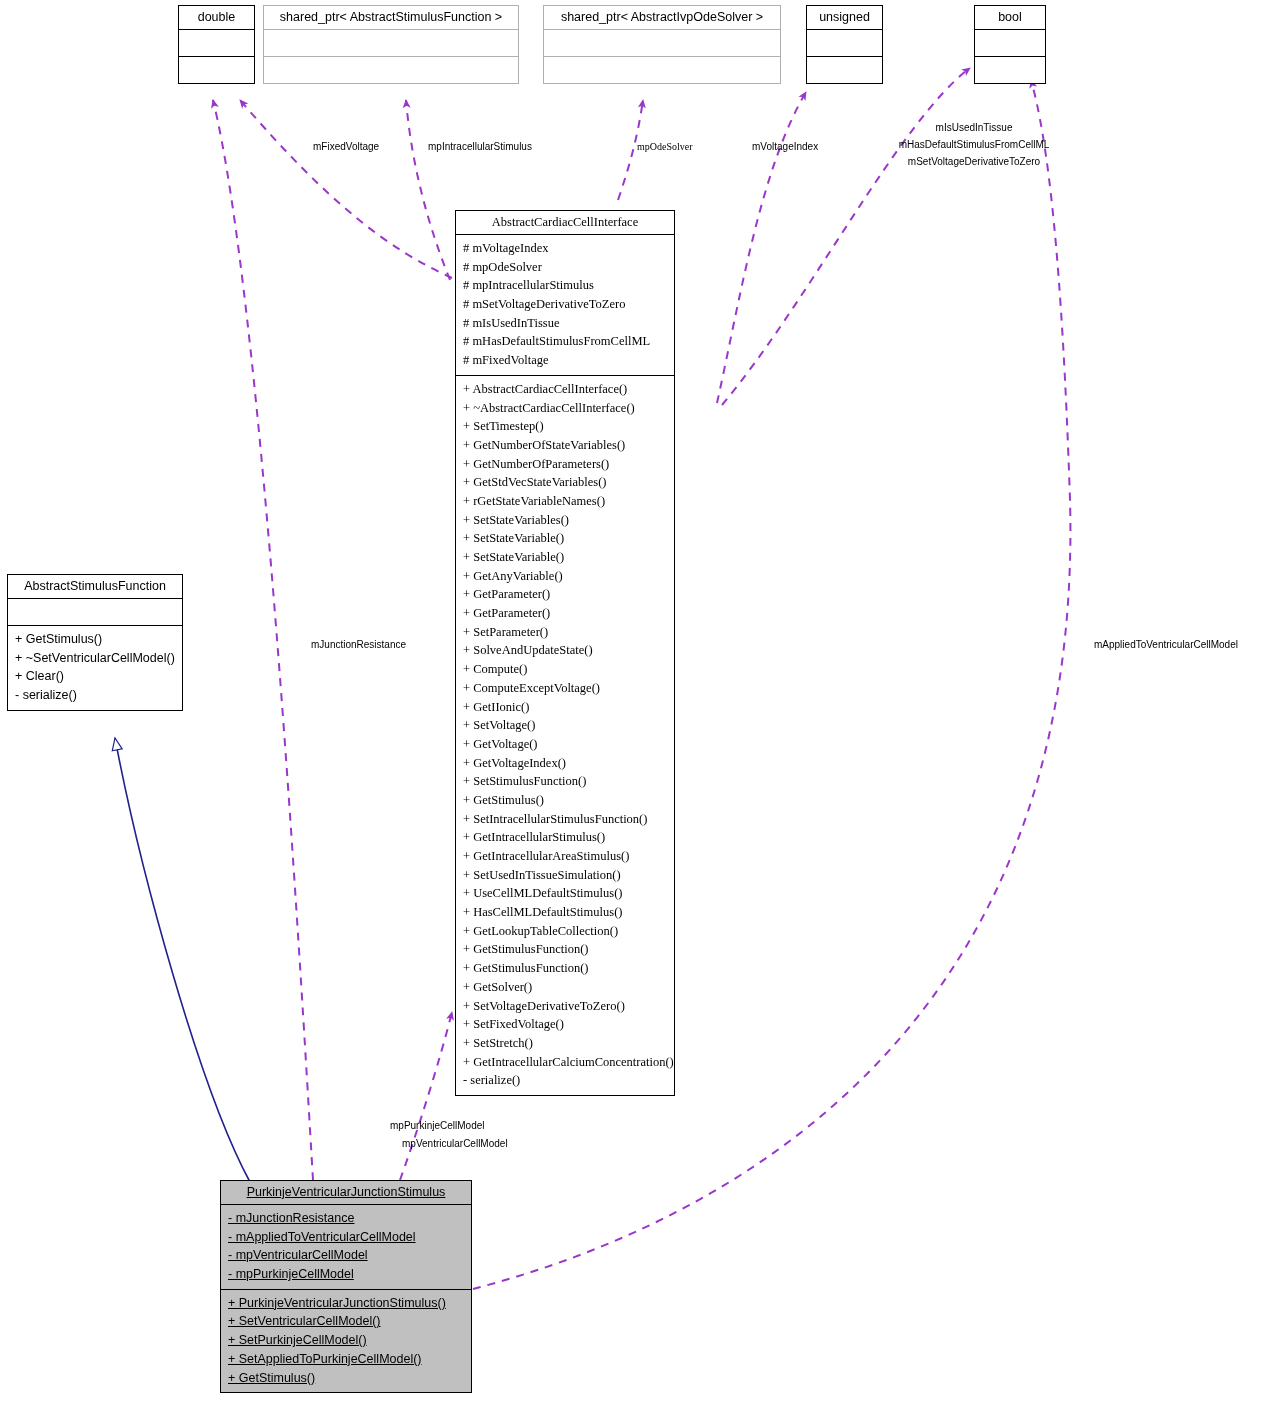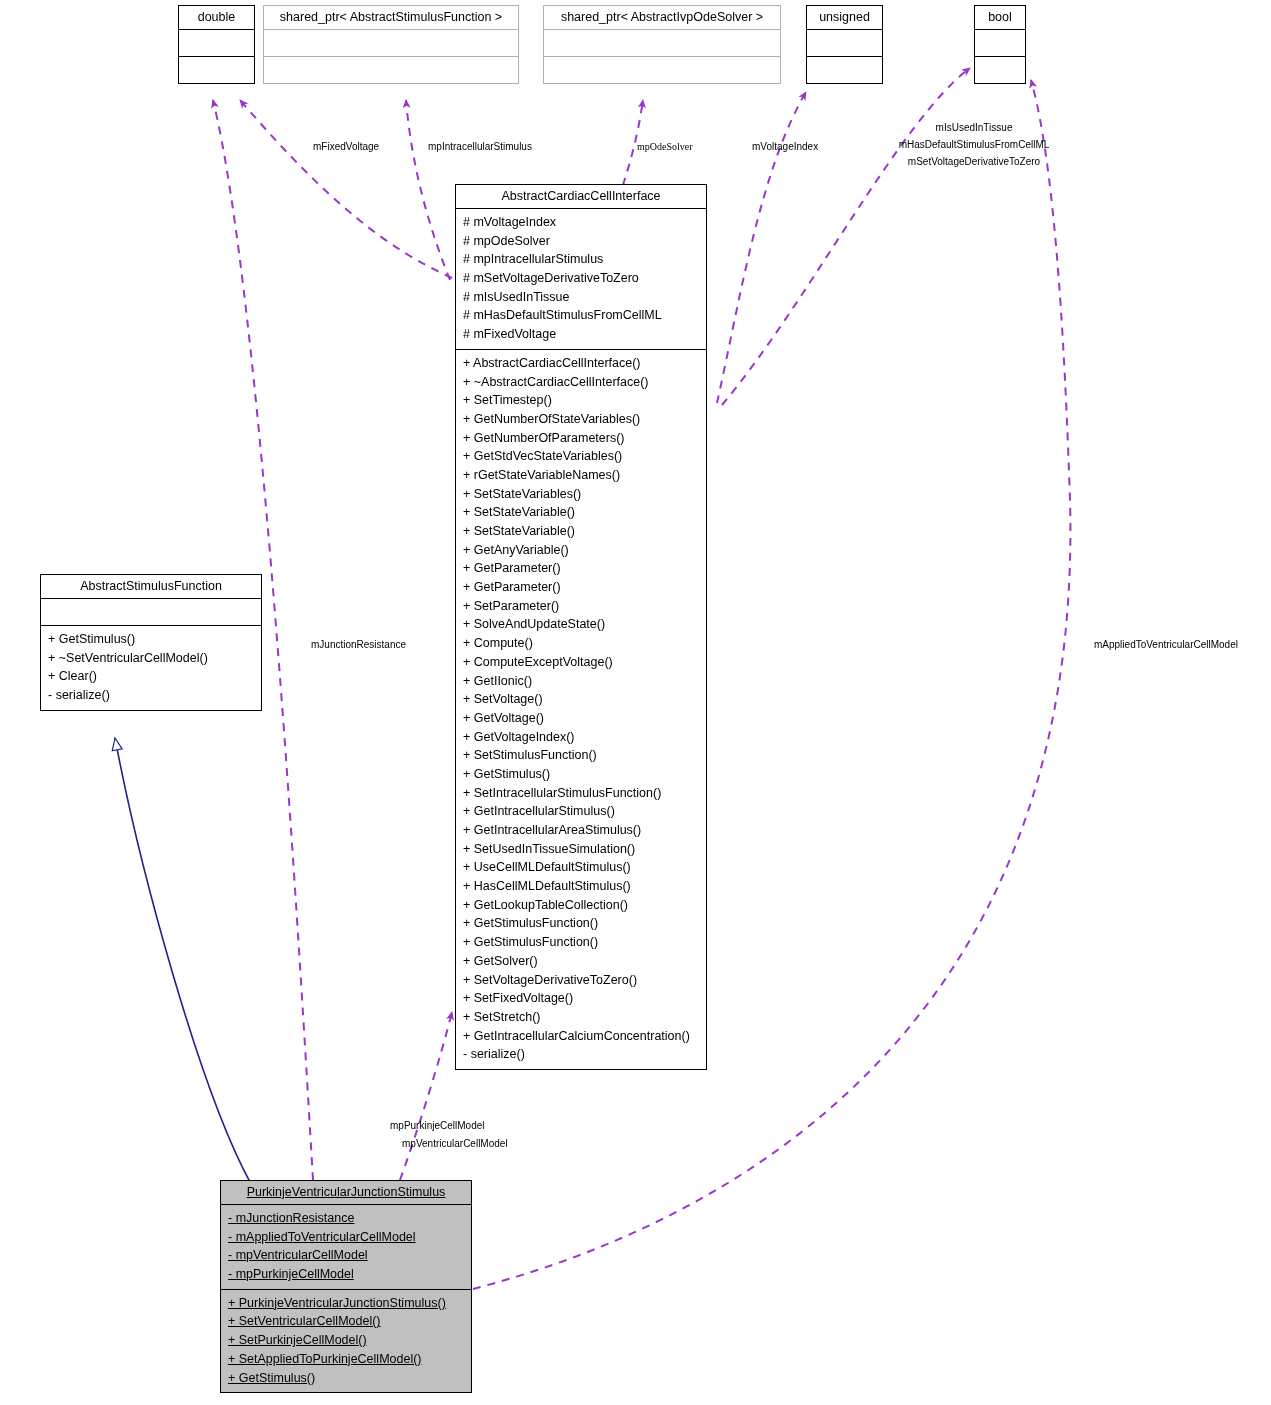--- a/index.html
+++ b/index.html
@@ -139,42 +139,42 @@
   </div>
 
   <div class="uml-box" style="left:806px; top:5px; width:77px;">
     <div class="uml-title">unsigned</div>
     <div class="uml-sep"></div>
     <div class="uml-compartment empty"></div>
     <div class="uml-sep"></div>
     <div class="uml-compartment empty"></div>
   </div>
 
-  <div class="uml-box" style="left:974px; top:5px; width:52px;">
+  <div class="uml-box" style="left:974px; top:5px; width:72px;">
     <div class="uml-title">bool</div>
     <div class="uml-sep"></div>
     <div class="uml-compartment empty"></div>
     <div class="uml-sep"></div>
     <div class="uml-compartment empty"></div>
   </div>
 
-  <div class="uml-box" style="left:7px; top:574px; width:222px;margin-left:33px;">
+  <div class="uml-box" style="left:7px; top:574px; width:176px;">
     <div class="uml-title">AbstractStimulusFunction</div>
     <div class="uml-sep"></div>
     <div class="uml-compartment empty"></div>
     <div class="uml-sep"></div>
     <div class="uml-compartment">
       <div class="uml-row">+ GetStimulus()</div>
       <div class="uml-row">+ ~SetVentricularCellModel()</div>
       <div class="uml-row">+ Clear()</div>
       <div class="uml-row">- serialize()</div>
     </div>
   </div>
 
-  <div class="uml-box" style="left:455px; top:184px; width:252px;">
+  <div class="uml-box" style="left:455px; top:210px; width:220px;font-family:Liberation Serif, serif;">
     <div class="uml-title">AbstractCardiacCellInterface</div>
     <div class="uml-sep"></div>
     <div class="uml-compartment">
       <div class="uml-row"># mVoltageIndex</div>
       <div class="uml-row"># mpOdeSolver</div>
       <div class="uml-row"># mpIntracellularStimulus</div>
       <div class="uml-row"># mSetVoltageDerivativeToZero</div>
       <div class="uml-row"># mIsUsedInTissue</div>
       <div class="uml-row"># mHasDefaultStimulusFromCellML</div>
       <div class="uml-row"># mFixedVoltage</div>

